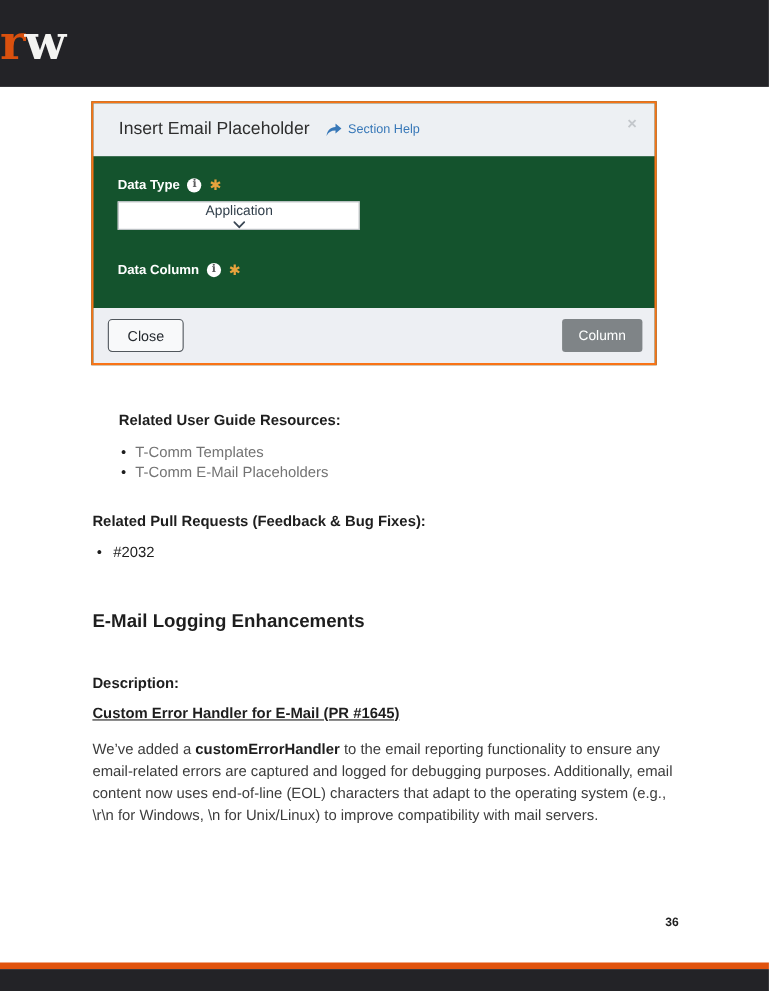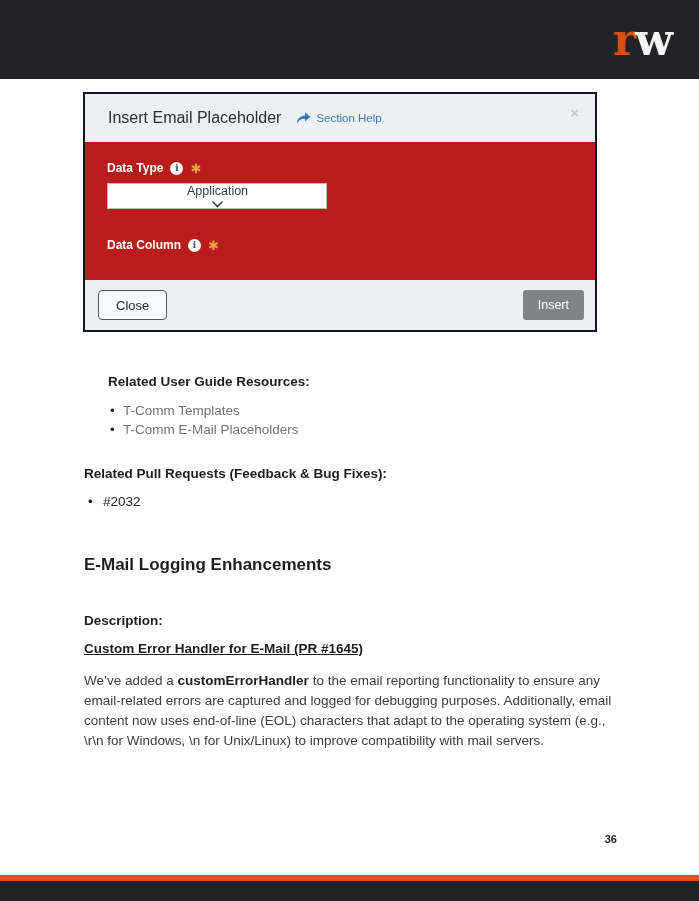--- a/index.html
+++ b/index.html
@@ -5,29 +5,29 @@
   * { margin:0; padding:0; box-sizing:border-box; }
   html,body { background:#fff; }
   .page {
     position:relative; width:699px; height:901px; background:#ffffff;
     font-family:"Liberation Sans", sans-serif; overflow:hidden;
   }
 
   
   .topbar {
     height:79px; background:#232327; display:flex; align-items:center;
-    justify-content:flex-end; padding-right:27px;
+    justify-content:flex-start; padding-right:27px;
   }
   .logo { font-family:"DejaVu Serif", serif; font-weight:bold; font-size:44px; line-height:1; letter-spacing:-1px; }
   .logo-r { color:#D9500E; }
   .logo-w { color:#F4F4F2; }
 
   
   .modal {
-    margin:13px 0 0 83px; width:514px; border:2px solid #0f172a; background:#b91c1c;
+    margin:13px 0 0 83px; width:514px; border:2px solid #f97316; background:#14532d;
   }
   .modal-header {
     background:#EDF0F3; height:48px; display:flex; align-items:center;
     padding:0 16px 0 23px; position:relative;
   }
   .modal-title { font-size:16px; color:#2E2E2E; }
   .section-help {
     display:inline-flex; align-items:center; gap:5px; margin-left:15px;
     color:#3878B8; font-size:11.5px; cursor:pointer;
   }
@@ -140,21 +140,21 @@
         <div class="field-label-row">
           <span class="field-label">Data Column</span>
           <span class="info-icon">i</span>
           <span class="req-asterisk">✱</span>
         </div>
       </div>
     </div>
 
     <div class="modal-footer">
       <button class="btn-close">Close</button>
-      <button class="btn-insert">Insert</button>
+      <button class="btn-insert">Column</button>
     </div>
   </div>
 
   <div class="doc">
     <div class="bold-heading h-guides">Related User Guide Resources:</div>
 
     <ul class="links-list">
       <li>
         <span class="doc-link">T-Comm Templates</span>
       </li>

